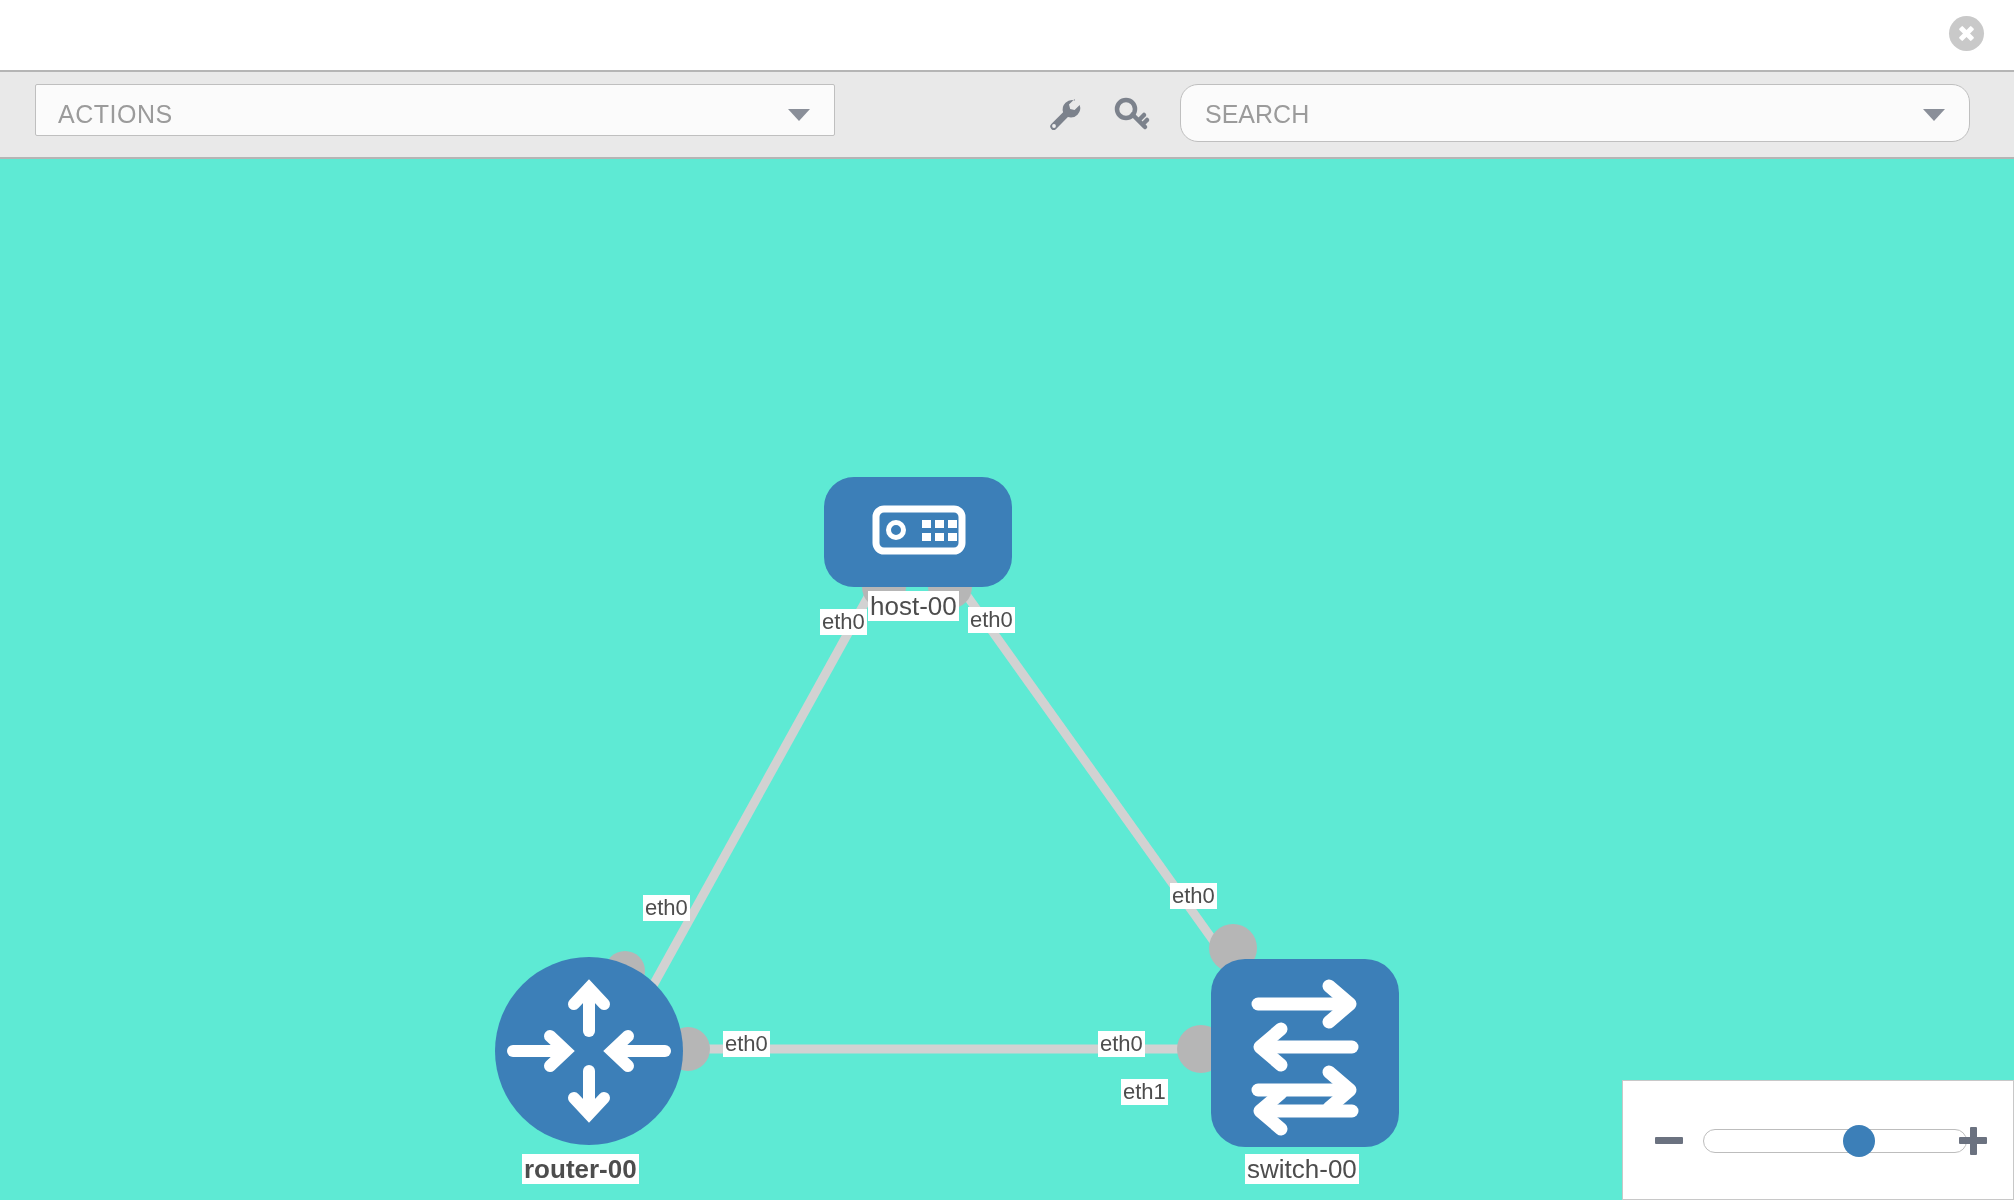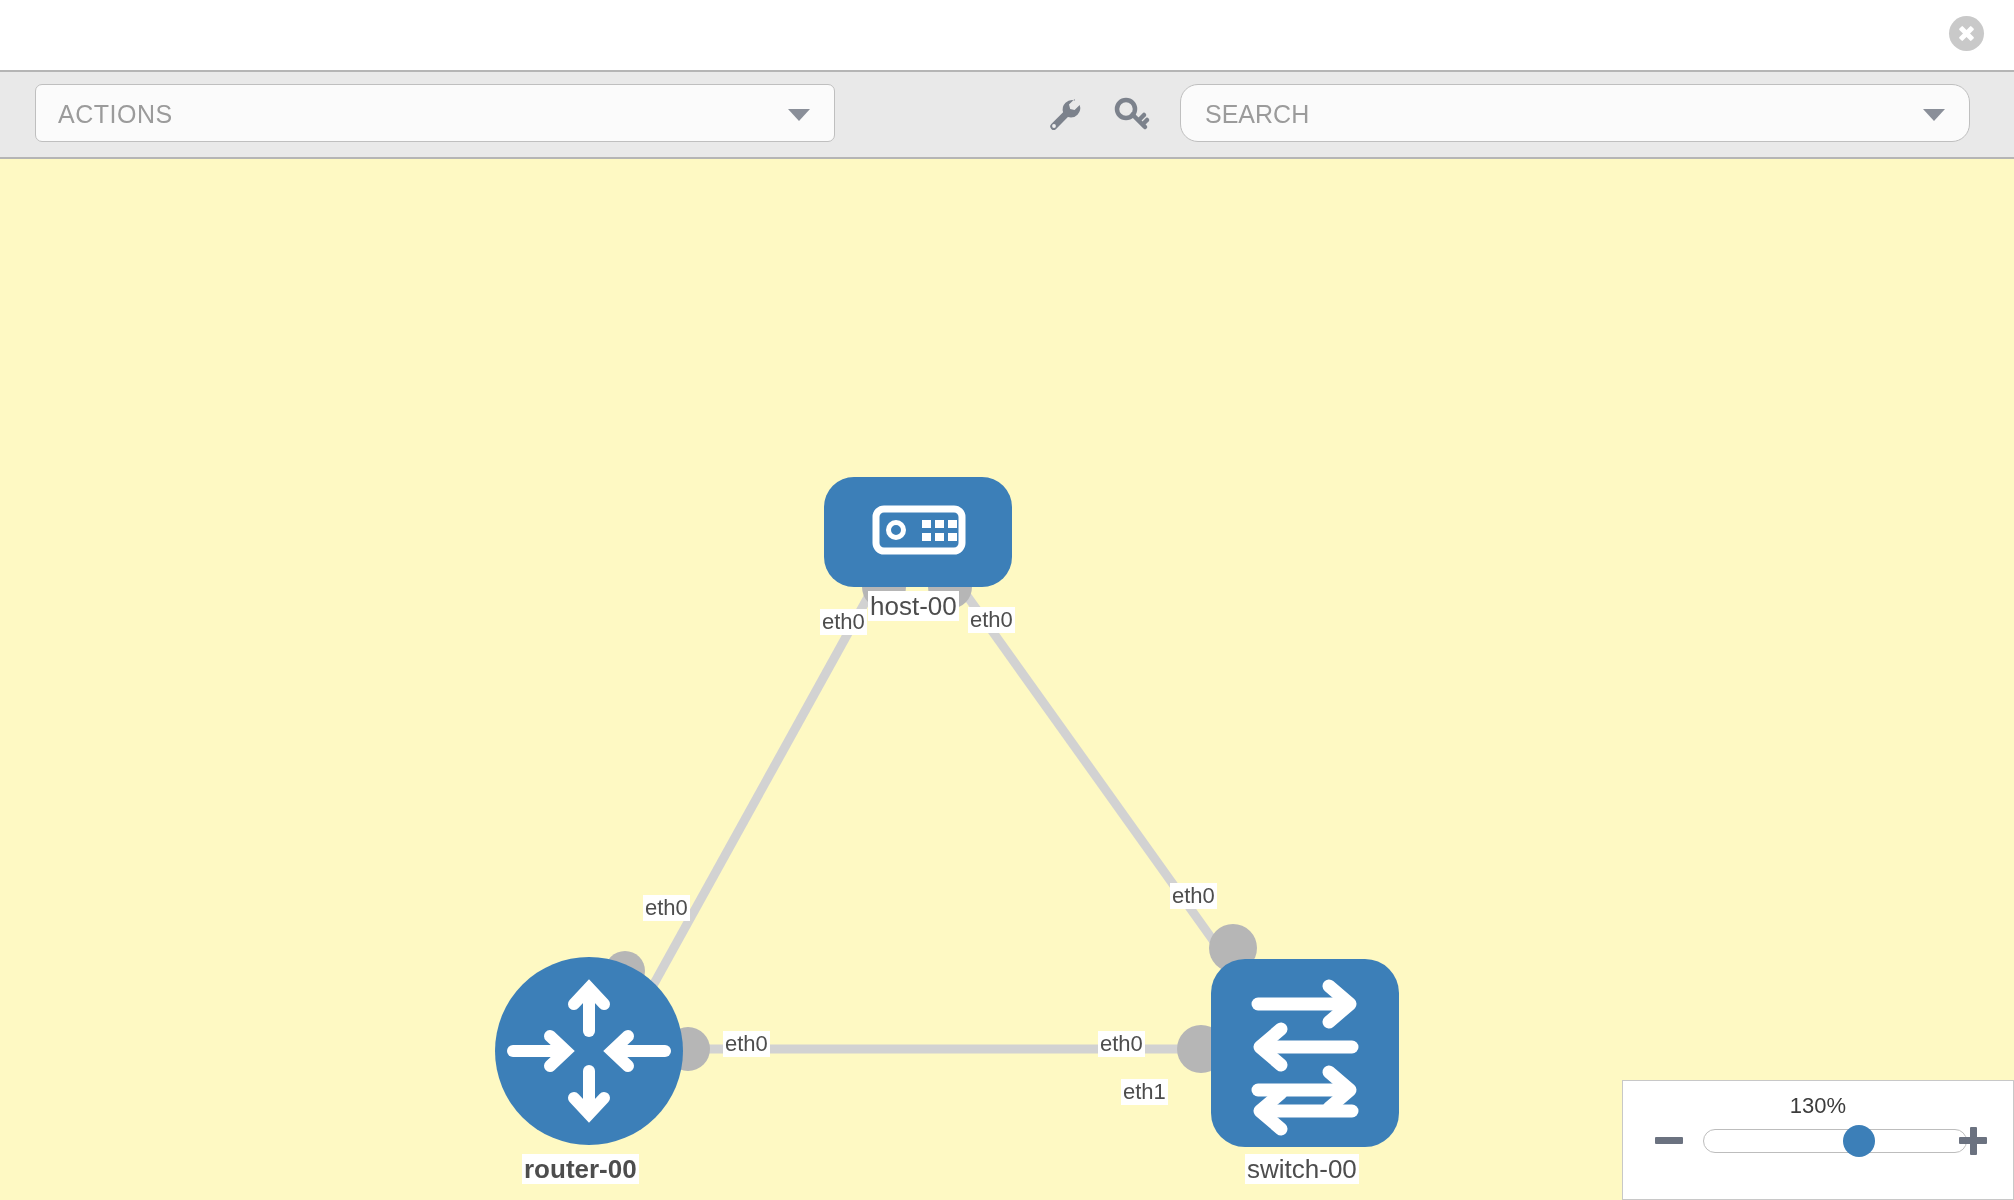--- a/index.html
+++ b/index.html
@@ -69,24 +69,24 @@
     background: #e9e9e9;
     border-top: 2px solid #b5b5b5;
     border-bottom: 2px solid #b5b5b5;
     box-sizing: border-box;
   }
   .actions-select {
     position: absolute;
     left: 35px;
     top: 12px;
     width: 800px;
-    height: 58px;
+    height: 52px;
     background: #fbfbfb;
     border: 1px solid #bfbfbf;
-    border-radius: 7px;
+    border-radius: 2px;
     box-sizing: border-box;
   }
   .actions-label {
     position: absolute;
     left: 22px;
     top: 15px;
     font-size: 25px;
     color: #9b9b9b;
     letter-spacing: 0.5px;
   }
@@ -134,21 +134,21 @@
     color: #666;
   }
   .search-input::placeholder { color: #9b9b9b; }
 
   
   .canvas {
     position: absolute;
     left: 0; top: 159px;
     width: 2014px;
     height: 1041px;
-    background: #fef9c3;
+    background: #5eead4;
     overflow: hidden;
   }
   .topology-svg {
     position: absolute;
     left: 0; top: 0;
     width: 2014px;
     height: 1041px;
   }
 
   
@@ -345,19 +345,18 @@
 
   <div class="lbl if" style="left:723px;  top:872px;">eth0</div>
   <div class="lbl if" style="left:1098px; top:872px;">eth0</div>
   <div class="lbl if" style="left:1121px; top:872px;margin-top:48px;">eth1</div>
 
   <div class="lbl node" style="left:522px;  top:995px;font-weight:bold;">router-00</div>
   <div class="lbl node" style="left:1245px; top:995px;">switch-00</div>
 </div>
 
 <div class="zoom-panel">
-  <div class="zoom-pct">130%</div>
   <div class="zoom-minus"></div>
   <div class="zoom-track">
     <div class="zoom-thumb" id="zoomThumb" style="left: 139.2px;"></div>
   </div>
   <div class="zoom-plus"></div>
 </div>
 
 </body></html>

